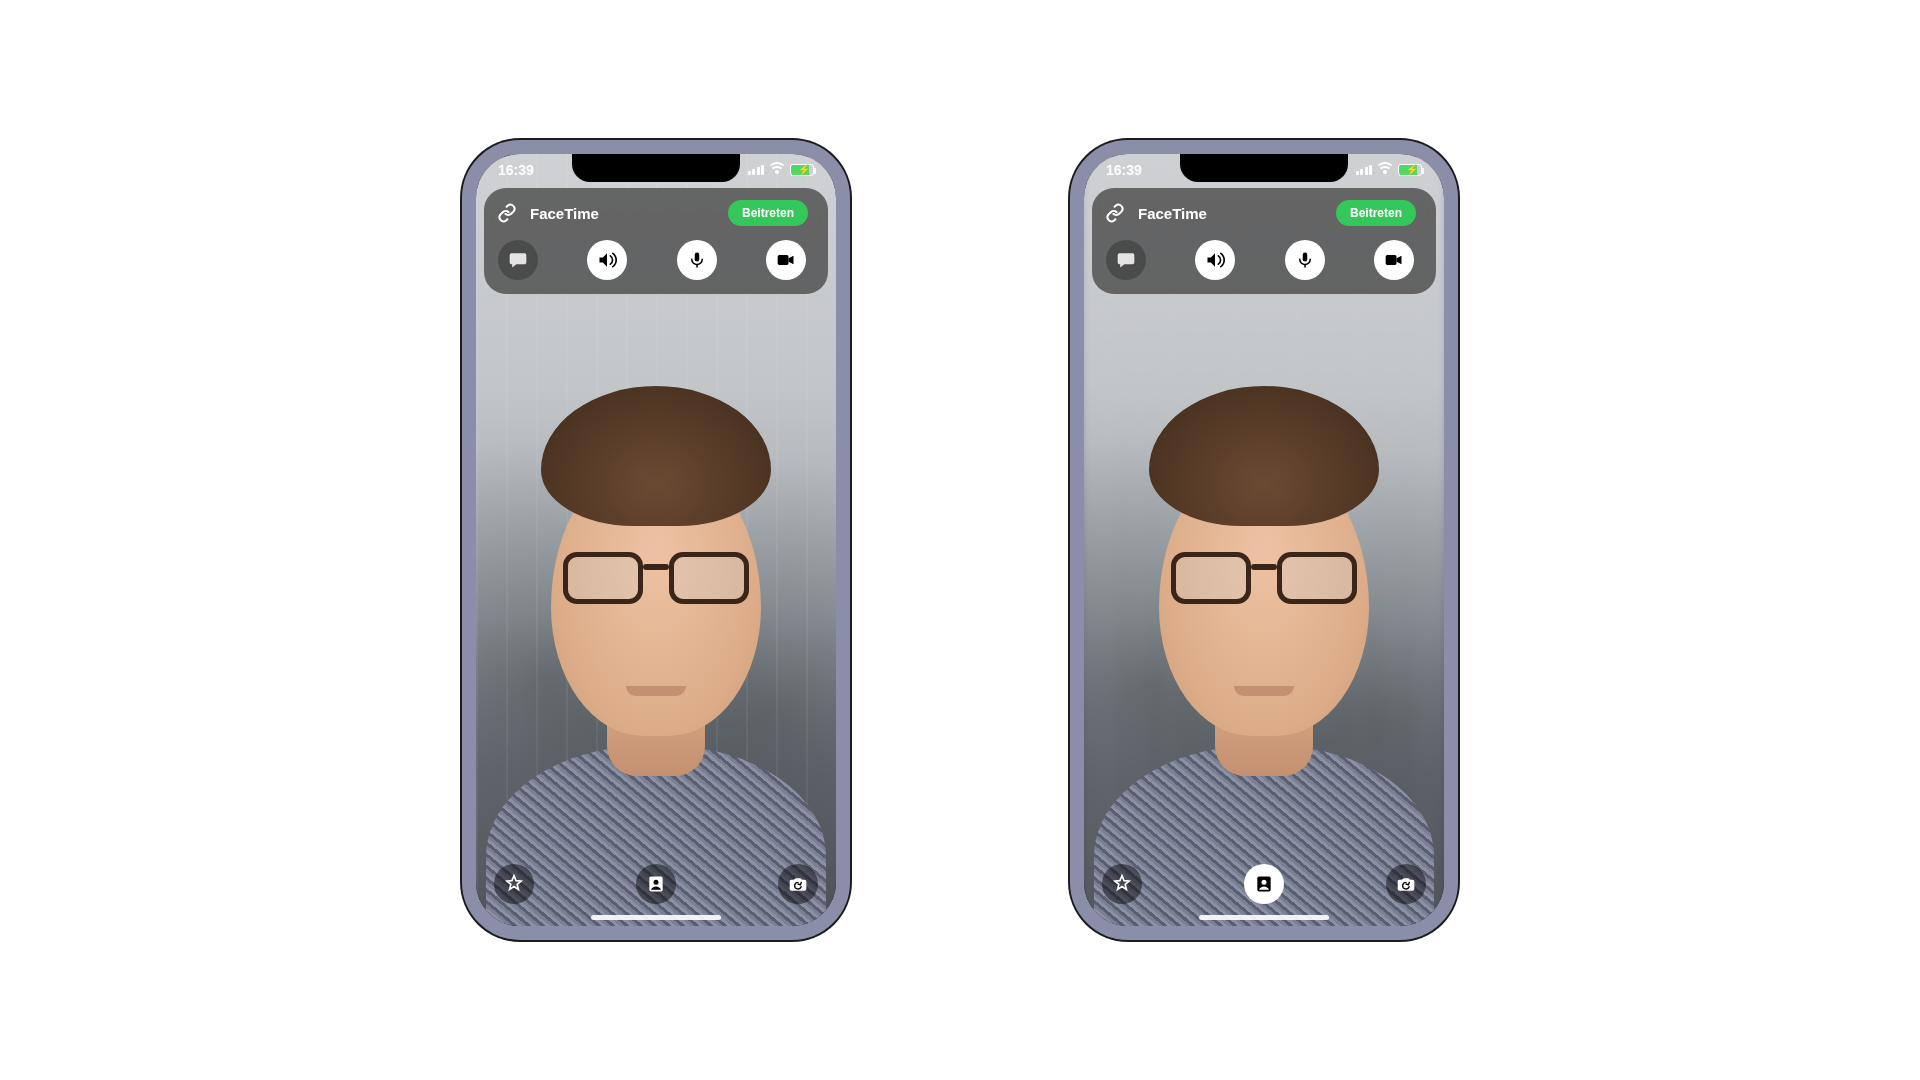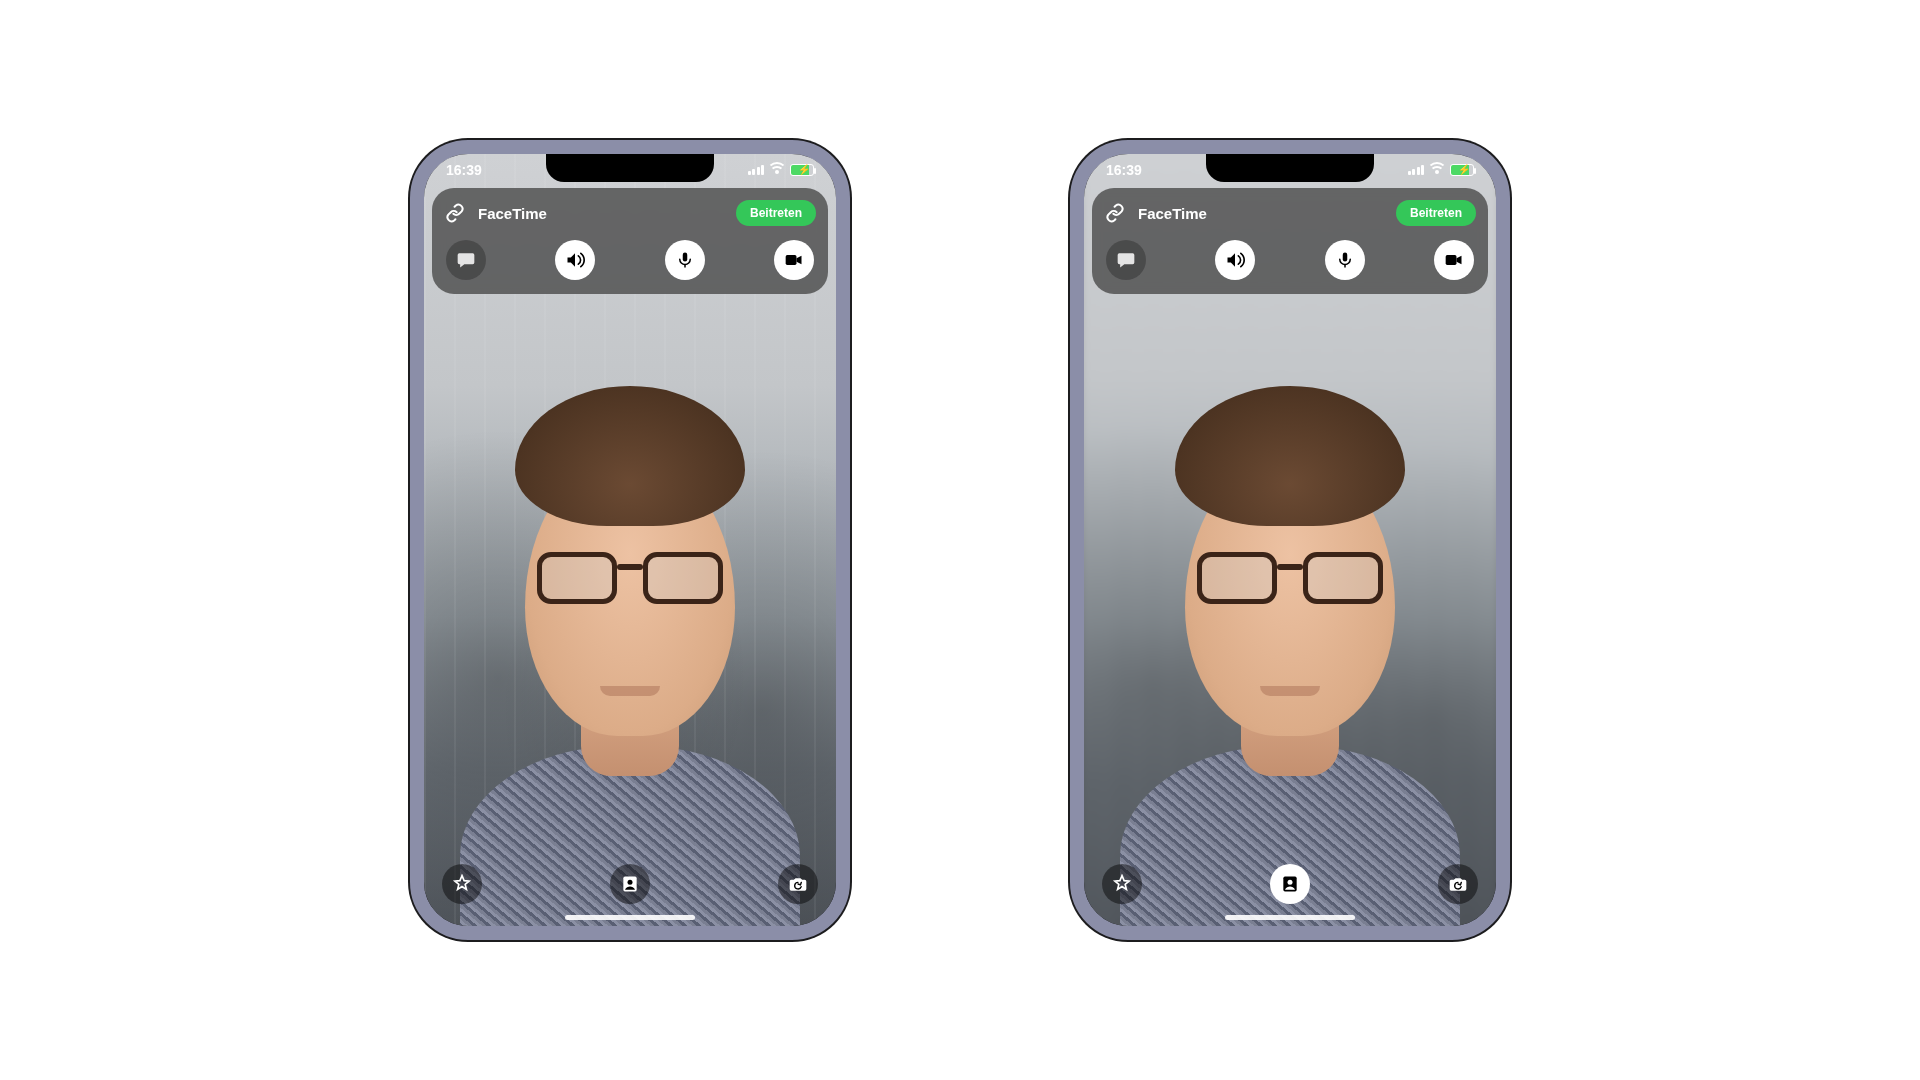--- a/index.html
+++ b/index.html
@@ -19,21 +19,21 @@
     height: 1080px;
     background: #ffffff;
     font-family: -apple-system, BlinkMacSystemFont, "Helvetica Neue", Arial, sans-serif;
     display: flex;
     justify-content: center;
     align-items: center;
     gap: 220px;
   }
 
   .phone {
-    width: 440px;
+    width: 388px;
     height: 800px;
     border-radius: 58px;
     border: 14px solid var(--phone-border);
     box-shadow: inset 0 0 0 2px #1c1c1e, 0 0 0 2px #1c1c1e;
     position: relative;
     overflow: hidden;
     background: #000;
   }
 
   
@@ -241,21 +241,21 @@
     color:#fff;
   }
 
   .top-panel {
     position: absolute;
     top: 34px;
     left: 8px;
     right: 8px;
     background: var(--panel);
     border-radius: 22px;
-    padding: 12px 12px 14px 12px;
+    padding: 12px 20px 14px 12px;
     z-index: 15;
     backdrop-filter: blur(6px);
   }
   .panel-row1 {
     display: flex;
     align-items: center;
     gap: 12px;
   }
   .link-chip {
     width: 22px;

